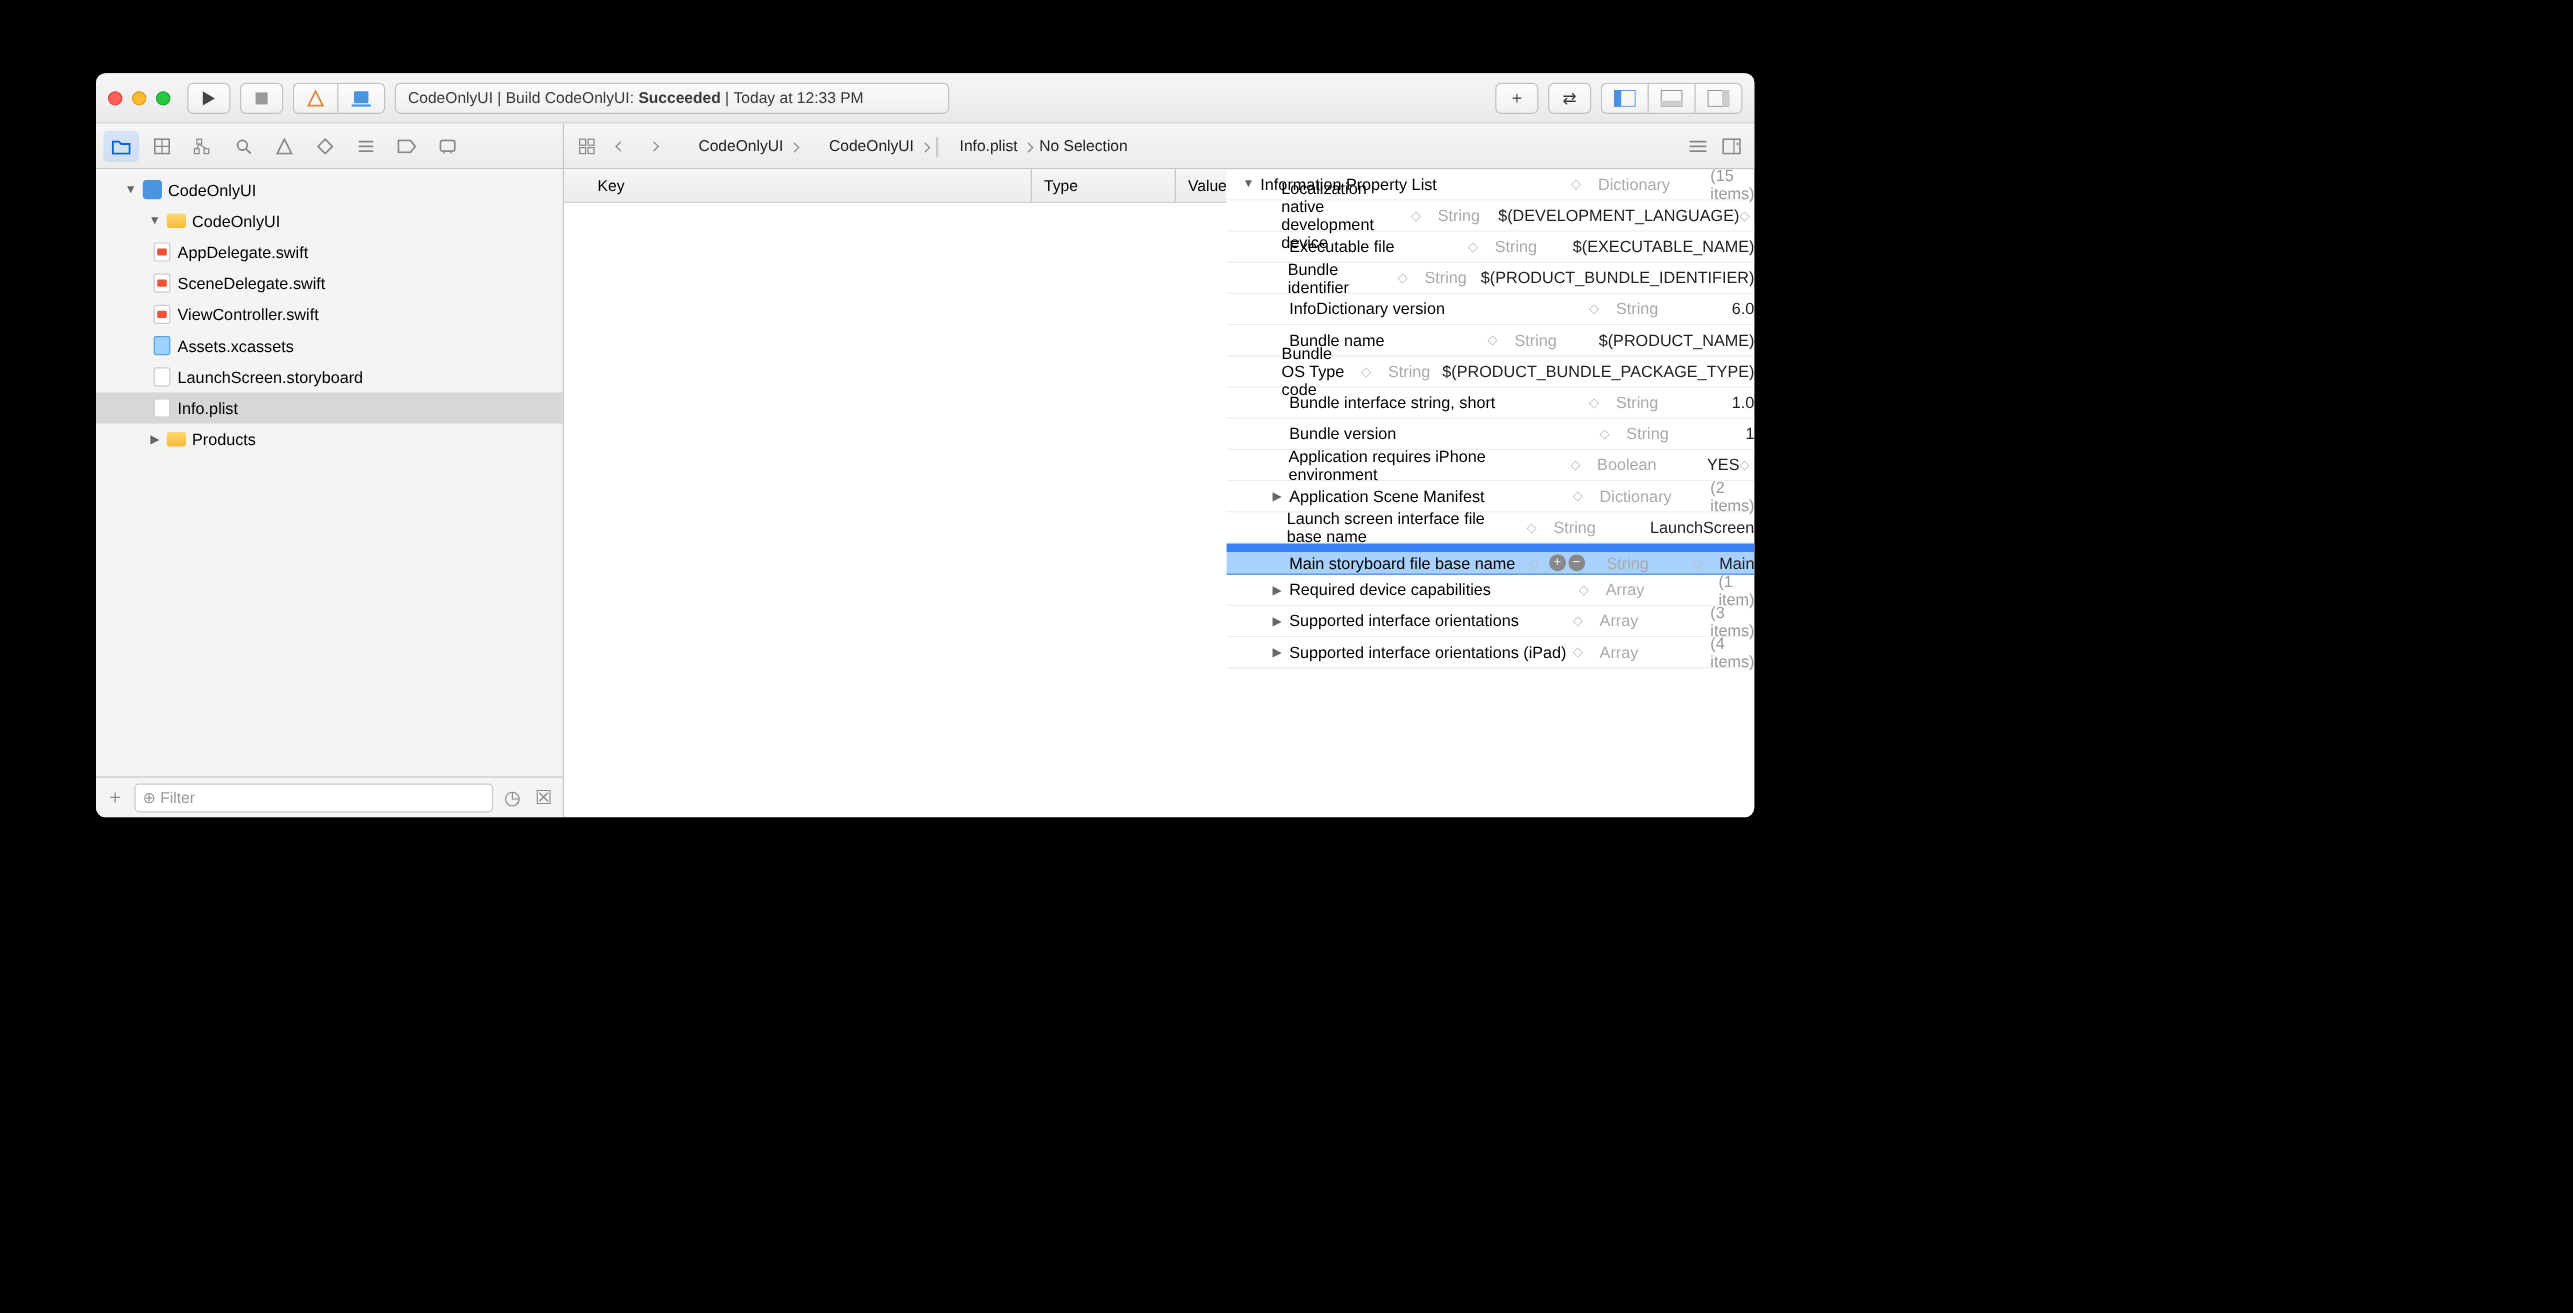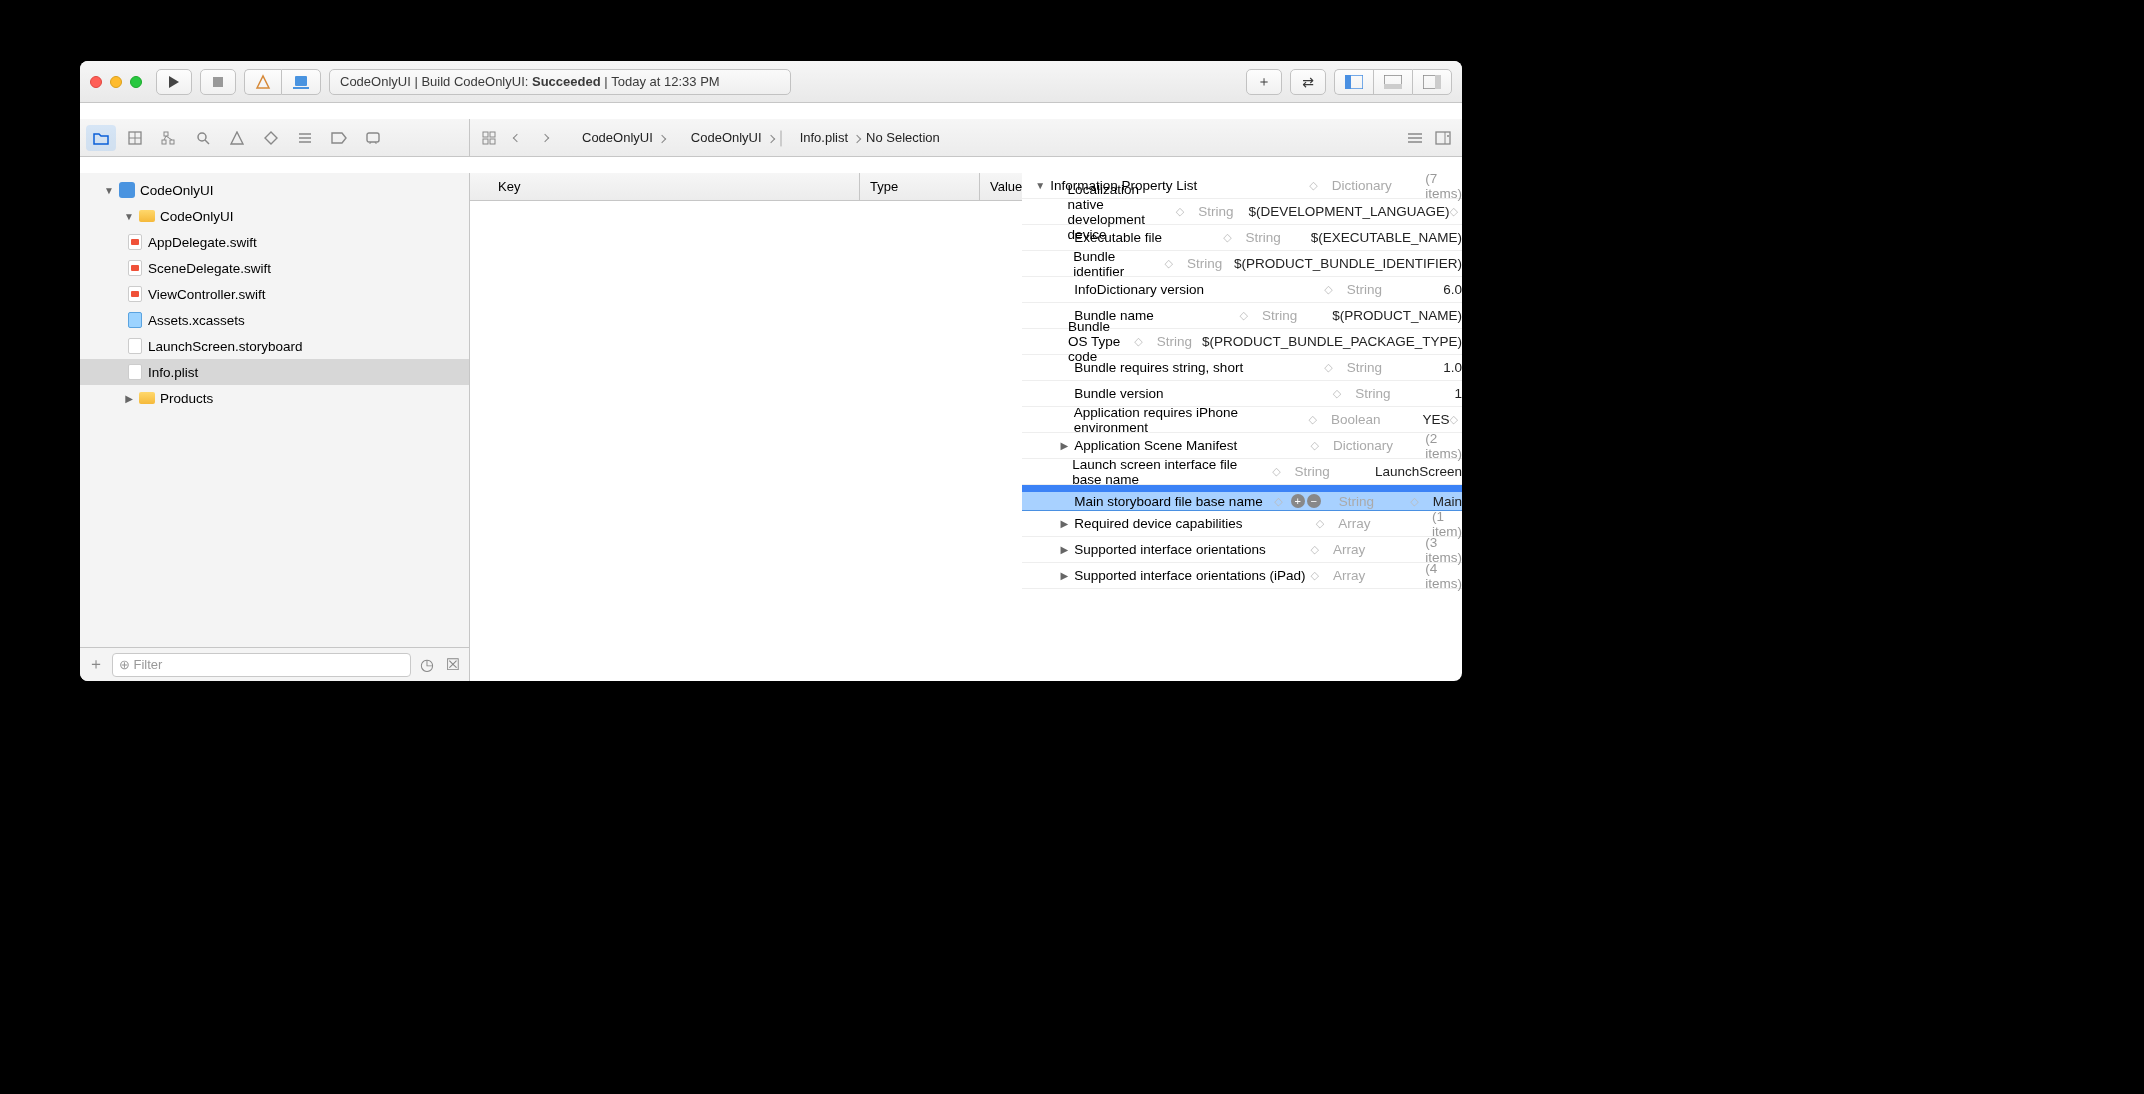--- a/index.html
+++ b/index.html
@@ -1,17 +1,17 @@
 <!DOCTYPE html>
 <html><head>
 <meta charset="utf-8">
 <style>
 * { box-sizing: border-box; margin: 0; padding: 0; font-family: -apple-system, "Helvetica Neue", Arial, sans-serif; }
 body { background: #000; width: 2144px; height: 1094px; display: flex; align-items: flex-start; justify-content: center; }
-.window { position: absolute; left: 80px; top: 61px; width: 1382px; height: 620px; background: #fff; border-radius: 8px; box-shadow: 0 20px 60px rgba(0,0,0,.5); overflow: hidden; display: flex; flex-direction: column; gap: 16px; }
+.window { position: absolute; left: 80px; top: 61px; width: 1382px; height: 620px; background: #fff; border-radius: 8px; box-shadow: 0 20px 60px rgba(0,0,0,.5); overflow: hidden; display: flex; flex-direction: column; }
 
 
 .toolbar { height: 42px; background: linear-gradient(#f6f6f6,#e9e9e9); border-bottom: 1px solid #c6c6c6; display: flex; align-items: center; padding: 0 10px; gap: 8px; }
 .traffic { display: flex; gap: 8px; margin-right: 6px; }
 .dot { width: 12px; height: 12px; border-radius: 50%; }
 .dot.red{background:#ff5f57;border:1px solid #e1463f;}
 .dot.yel{background:#febb2d;border:1px solid #dba01a;}
 .dot.grn{background:#28c840;border:1px solid #1aaa2b;}
 .tb-btn { height: 26px; background: linear-gradient(#fdfdfd,#f1f1f1); border: 1px solid #c2c2c2; border-radius: 5px; display: flex; align-items: center; justify-content: center; padding: 0 10px; font-size: 14px; color:#3a3a3a;}
 .tb-btn.sq{width:36px;padding:0;}
@@ -338,21 +338,21 @@
         <div class="col-val">Value</div>
       </div>
       <div class="plist-body">
         <div class="plist-row ind0 dim">
           <div class="pk">
               <span class="ktri">▼</span>
               <span>Information Property List</span>
               <span class="kstep">◇</span>
             </div>
           <div class="pt">Dictionary</div>
-          <div class="pv">(7 items)</div>
+          <div class="pv">(15 items)</div>
         </div>
         <div id="plist-rows">
             <div class="plist-row ind1">
               <div class="pk">
                 <span class="ktri"></span>
                 <span>Localization native development device</span>
                 <span class="kstep">◇</span>
               </div>
               <div class="pt">String</div>
               <div class="pv">$(DEVELOPMENT_LANGUAGE)<span class="kstep" style="color:#bbb;">◇</span></div>
@@ -398,21 +398,21 @@
                 <span class="ktri"></span>
                 <span>Bundle OS Type code</span>
                 <span class="kstep">◇</span>
               </div>
               <div class="pt">String</div>
               <div class="pv">$(PRODUCT_BUNDLE_PACKAGE_TYPE)</div>
             </div>
             <div class="plist-row ind1">
               <div class="pk">
                 <span class="ktri"></span>
-                <span>Bundle requires string, short</span>
+                <span>Bundle interface string, short</span>
                 <span class="kstep">◇</span>
               </div>
               <div class="pt">String</div>
               <div class="pv">1.0</div>
             </div>
             <div class="plist-row ind1">
               <div class="pk">
                 <span class="ktri"></span>
                 <span>Bundle version</span>
                 <span class="kstep">◇</span>

